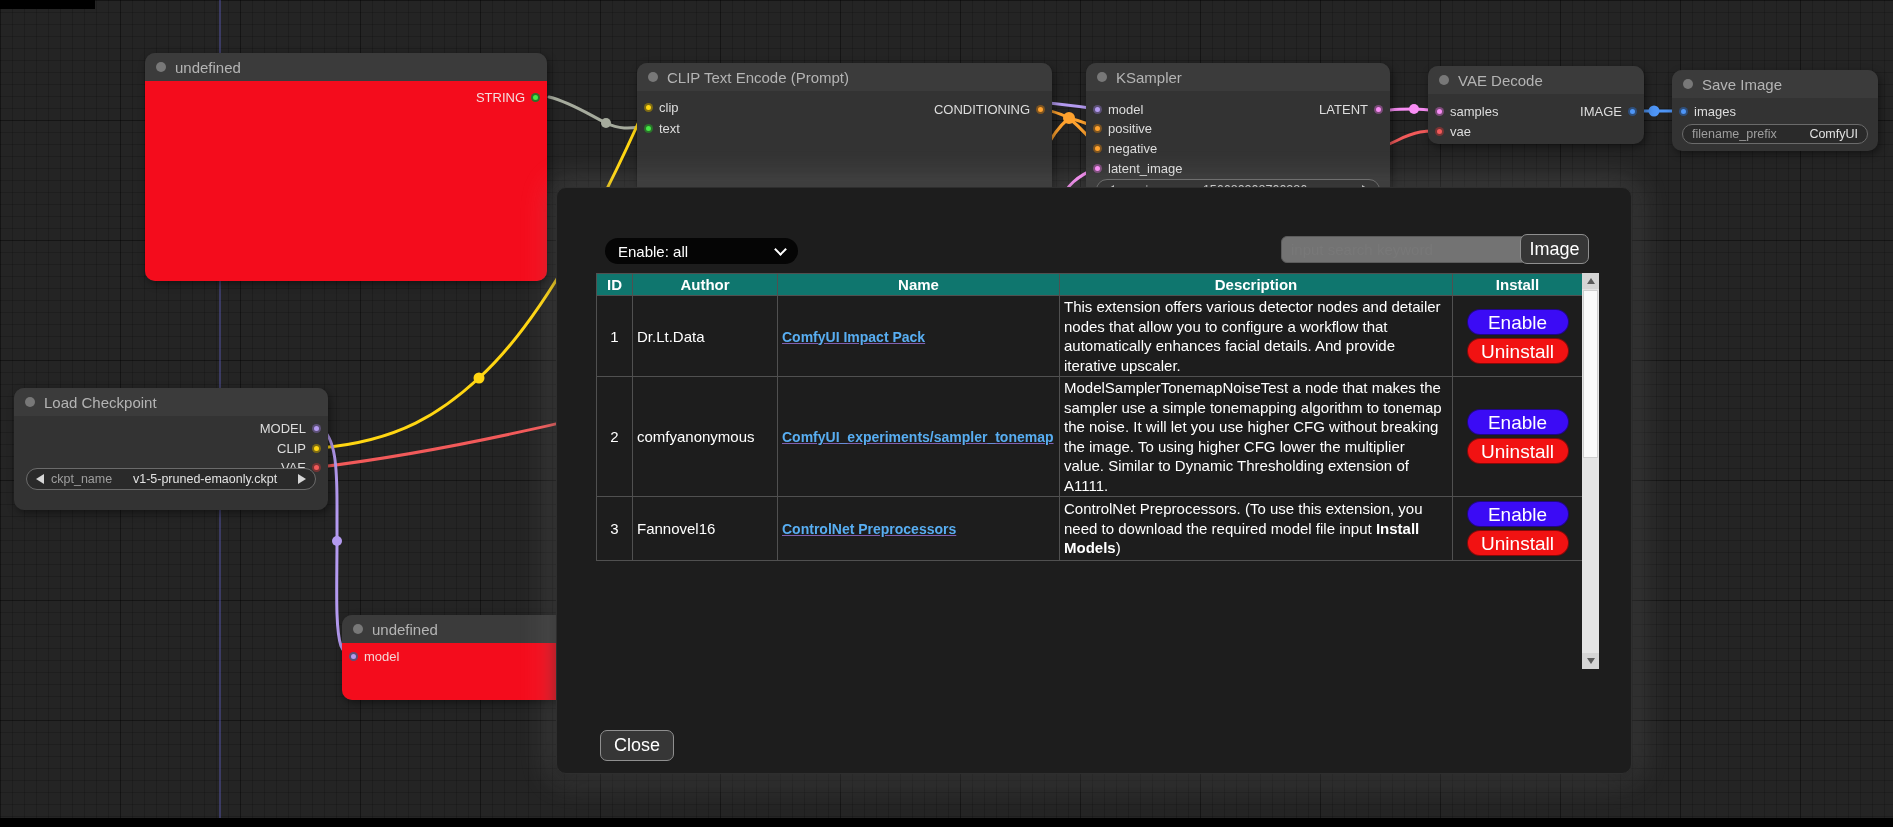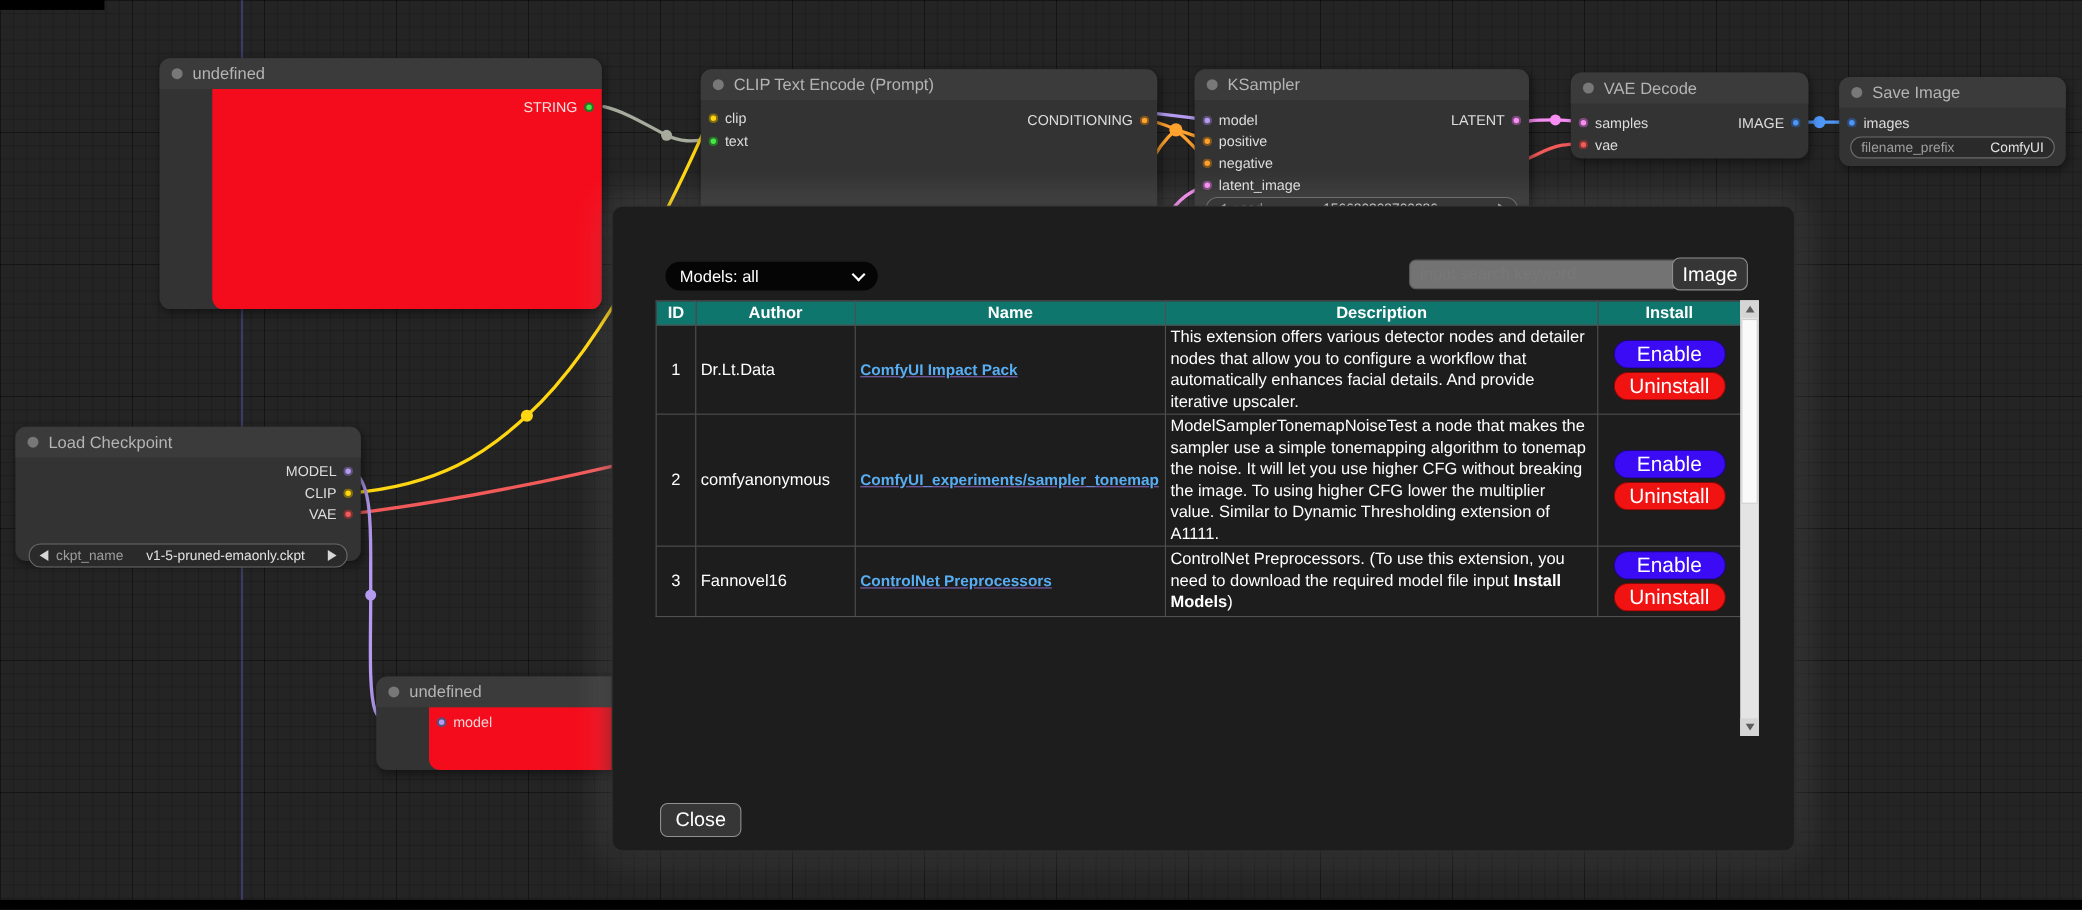--- a/index.html
+++ b/index.html
@@ -21,21 +21,21 @@
   .wy{stroke:var(--wire-yellow);} .wp{stroke:var(--wire-purple);} .wo{stroke:var(--wire-orange);}
   .wk{stroke:var(--wire-pink);} .wb{stroke:var(--wire-blue);} .ws{stroke:var(--wire-salmon);}
   .wg{stroke:var(--wire-gray);}
   .dy{fill:var(--wire-yellow);} .dp{fill:var(--wire-purple);} .do{fill:var(--wire-orange);}
   .dk{fill:var(--wire-pink);} .db{fill:var(--wire-blue);} .dg{fill:var(--wire-gray);}
 
   .node{position:absolute;z-index:2;border-radius:10px;background:#333;box-shadow:2px 3px 9px rgba(0,0,0,.45);}
   .node-header{height:28px;background:#3b3b3b;border-radius:10px 10px 0 0;display:flex;align-items:center;gap:9px;padding:0 11px;color:#b4b4b4;font-size:15px;}
   .hdot{width:10px;height:10px;border-radius:50%;background:#787878;flex:0 0 auto;}
   .node-body{position:absolute;left:0;right:0;top:28px;bottom:0;border-radius:0 0 10px 10px;}
-  .node-body.red{background:var(--node-red);margin-left:48px;}
+  .node-body.red{background:var(--node-red);}
   .slot{position:absolute;display:flex;align-items:center;gap:6px;height:16px;font-size:13px;color:#ddd;}
   .slot.in{left:7px;}
   .slot.out{right:7px;}
   .sdot{width:9px;height:9px;border-radius:50%;border:2px solid rgba(20,20,20,.55);box-sizing:border-box;flex:0 0 auto;}
   .c-green{background:var(--wire-green);} .c-yellow{background:var(--wire-yellow);}
   .c-purple{background:var(--wire-purple);} .c-orange{background:var(--wire-orange);}
   .c-pink{background:var(--wire-pink);} .c-blue{background:var(--wire-blue);} .c-salmon{background:var(--wire-salmon);}
   .widget{position:absolute;height:20px;border-radius:11px;background:#2a2a2a;border:1px solid #6b6b6b;display:flex;align-items:center;justify-content:space-between;font-size:12.5px;color:#9e9e9e;padding:0 9px;}
   .widget .wval{color:#e2e2e2;}
   .wgrp{display:flex;align-items:center;gap:7px;}
@@ -229,21 +229,21 @@
         <span class="sdot c-purple"></span>
       </div>
       <div class="slot out" style="top:24px;">
         <span>CLIP</span>
         <span class="sdot c-yellow"></span>
       </div>
       <div class="slot out" style="top:43px;">
         <span>VAE</span>
         <span class="sdot c-salmon"></span>
       </div>
-      <div class="widget" style="left:12px;right:12px;top:78px;">
+      <div class="widget" style="left:12px;right:12px;top:52px;">
         <span class="wgrp">
           <span class="arrl"></span>
           <span>ckpt_name</span>
         </span>
         <span class="wval">v1-5-pruned-emaonly.ckpt</span>
         <span class="arrr"></span>
       </div>
     </div>
   </div>
 
@@ -255,21 +255,21 @@
     <div class="node-body red">
       <div class="slot in" style="top:5px;">
         <span class="sdot c-purple"></span>
         <span style="color:#f3d6d6;">model</span>
       </div>
     </div>
   </div>
 
   <div class="dialog">
     <div class="dlg-filter">
-      <span>Models: all</span>
+      <span>Enable: all</span>
       <span class="chev"></span>
     </div>
     <input class="dlg-search" type="text" placeholder="input search keyword" style="">
     <button class="btn-gray dlg-search-btn">Image</button>
 
     <div class="tbl-wrap">
       <table class="ext">
         <colgroup>
             <col class="c-id">
             <col class="c-au">

